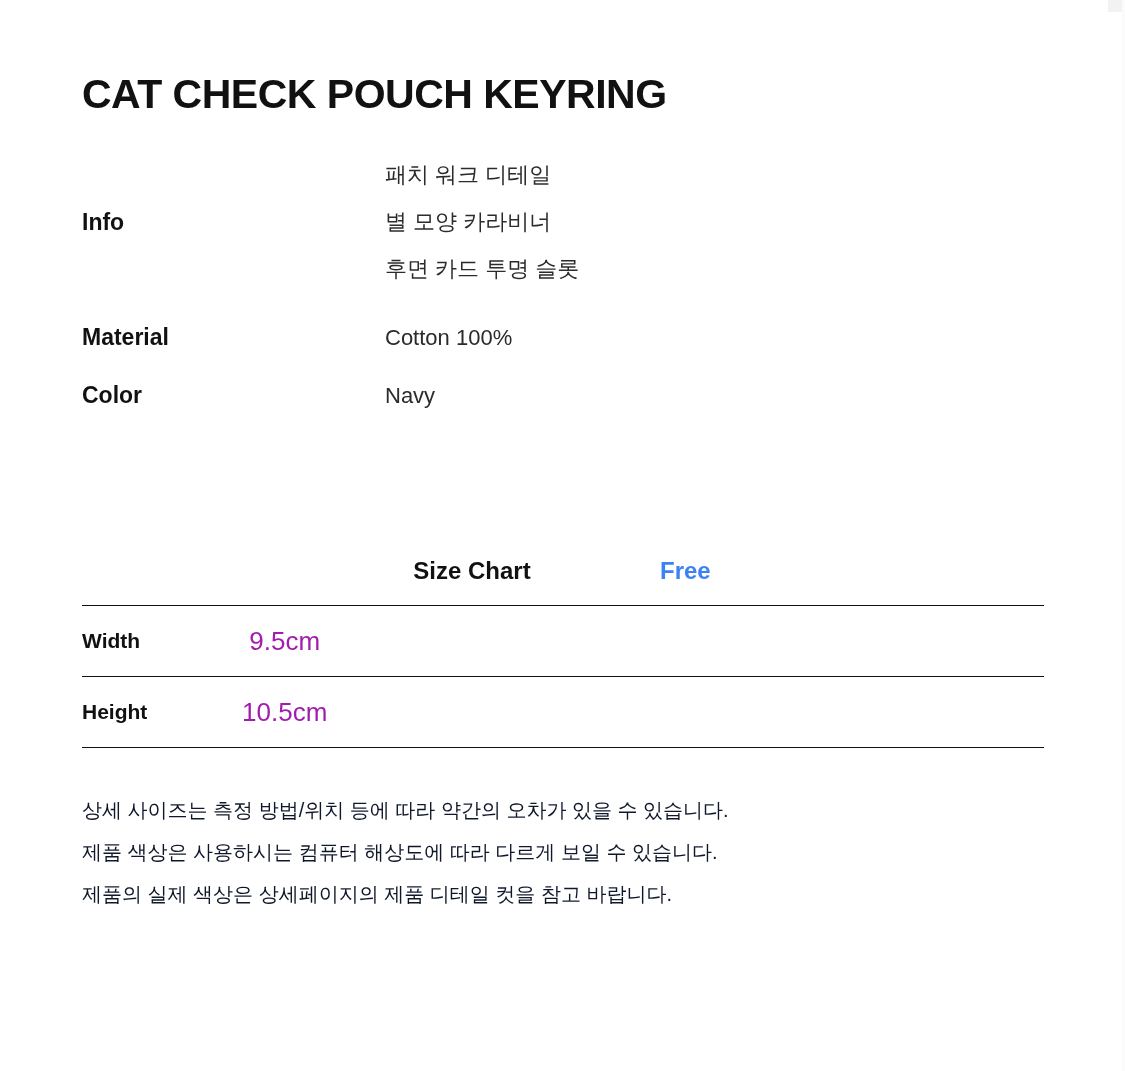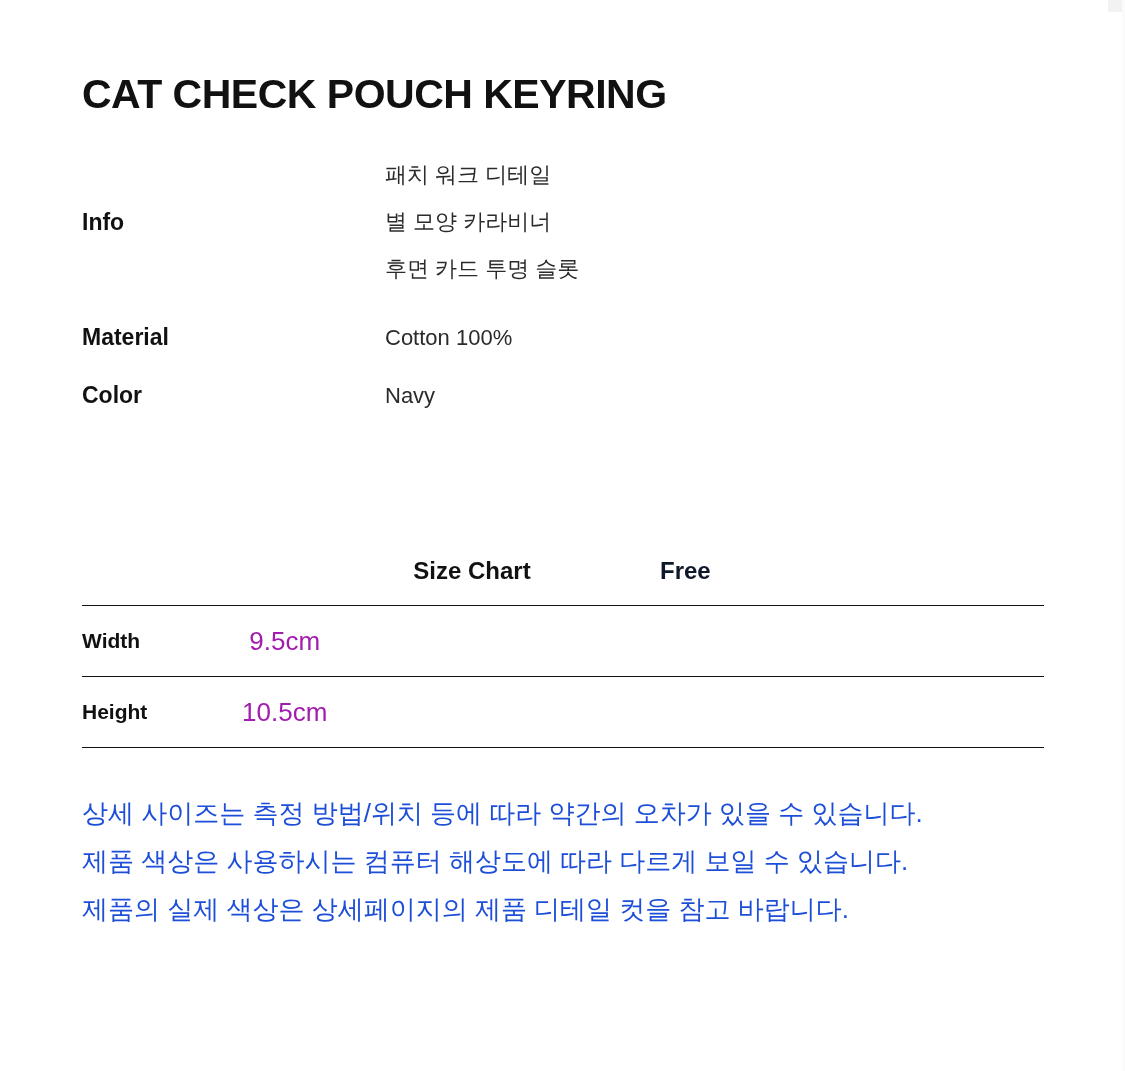--- a/index.html
+++ b/index.html
@@ -100,21 +100,21 @@
     padding-bottom: 20px;
   }
   .sc-title {
     font-size: 24px;
     font-weight: bold;
     color: #111111;
   }
   .sc-col {
     font-size: 24px;
     font-weight: bold;
-    color: #0f172a;
+    color: #3b82f6;
     width: 180px;
     text-align: right;
     padding-right: 2px;
   }
   .sc-row {
     display: flex;
     align-items: center;
     border-top: 1.5px solid #111111;
     height: 70px;
   }
@@ -129,22 +129,22 @@
   .sc-val {
     font-size: 26px;
     color: #a21caf;
     width: 180px;
     text-align: right;
     padding-right: 2px;
   }
 
   .notes {
     margin-top: 52px;
-    color: #1d4ed8;
-    font-size: 26px;
+    color: #0f172a;
+    font-size: 20px;
     line-height: 1.0;
   }
   .notes div {
     margin-bottom: 22px;
   }
   .notes div:last-child {
     margin-bottom: 0;
   }
 </style>
 </head>

